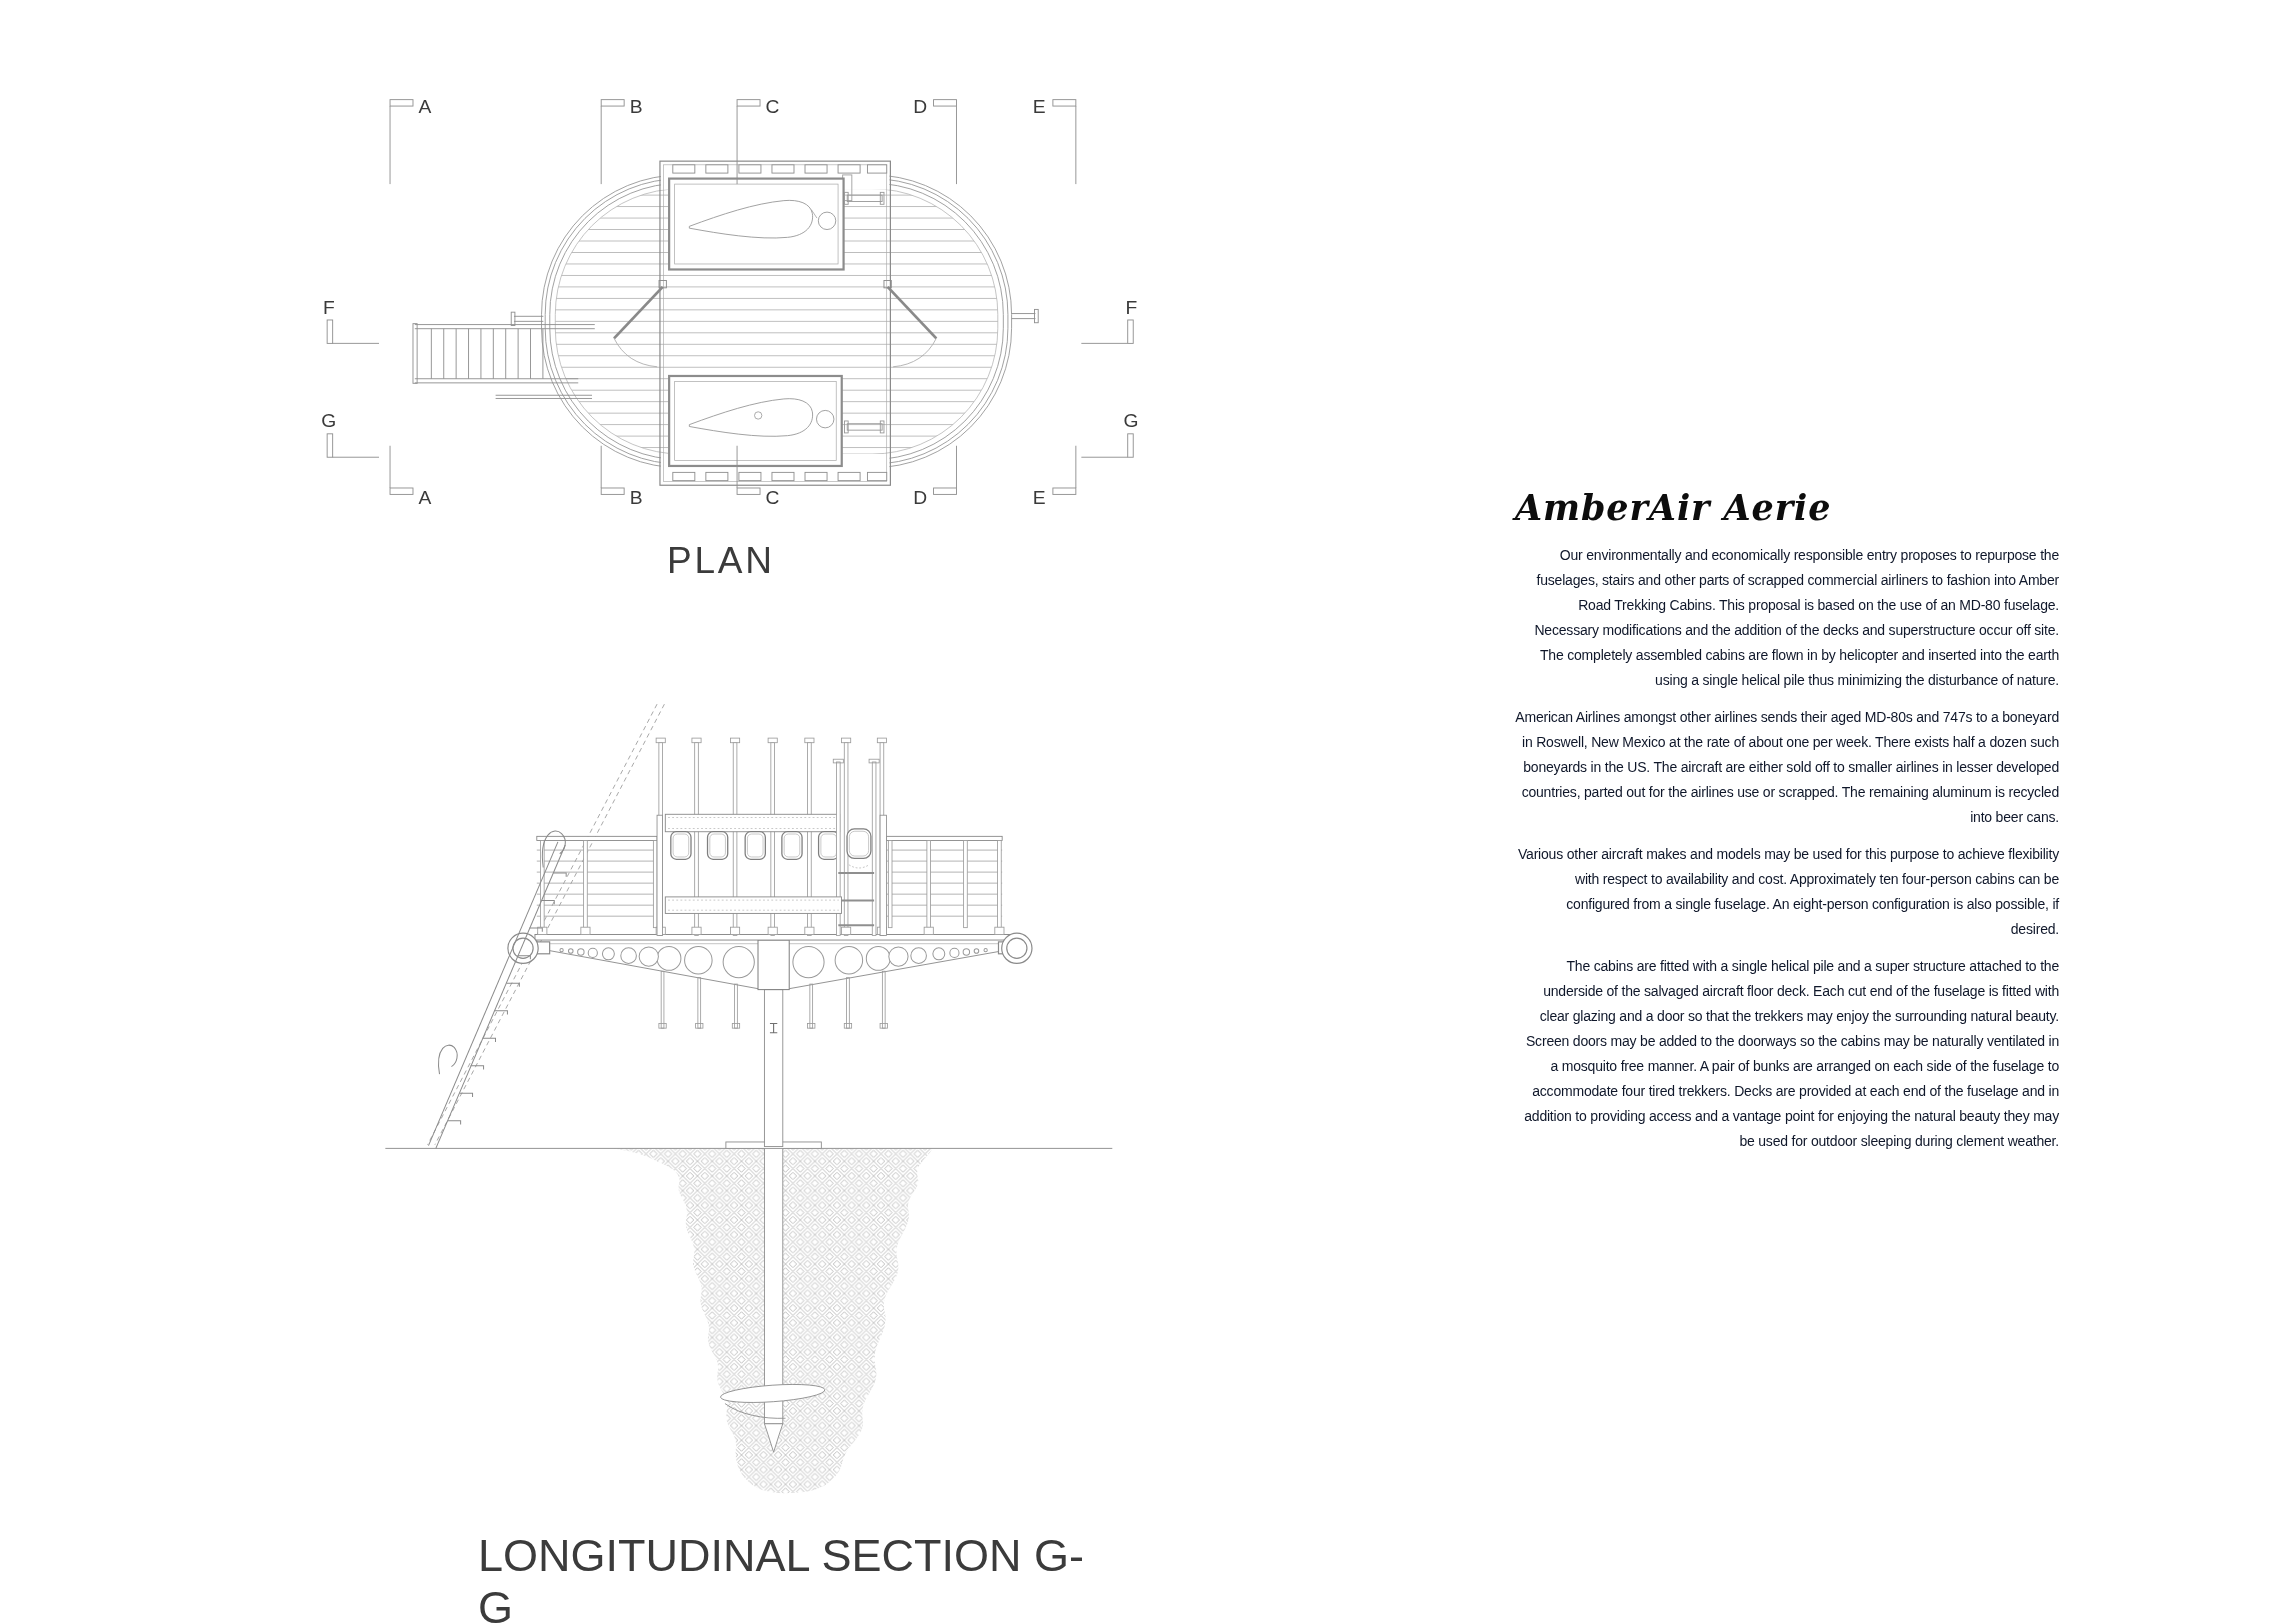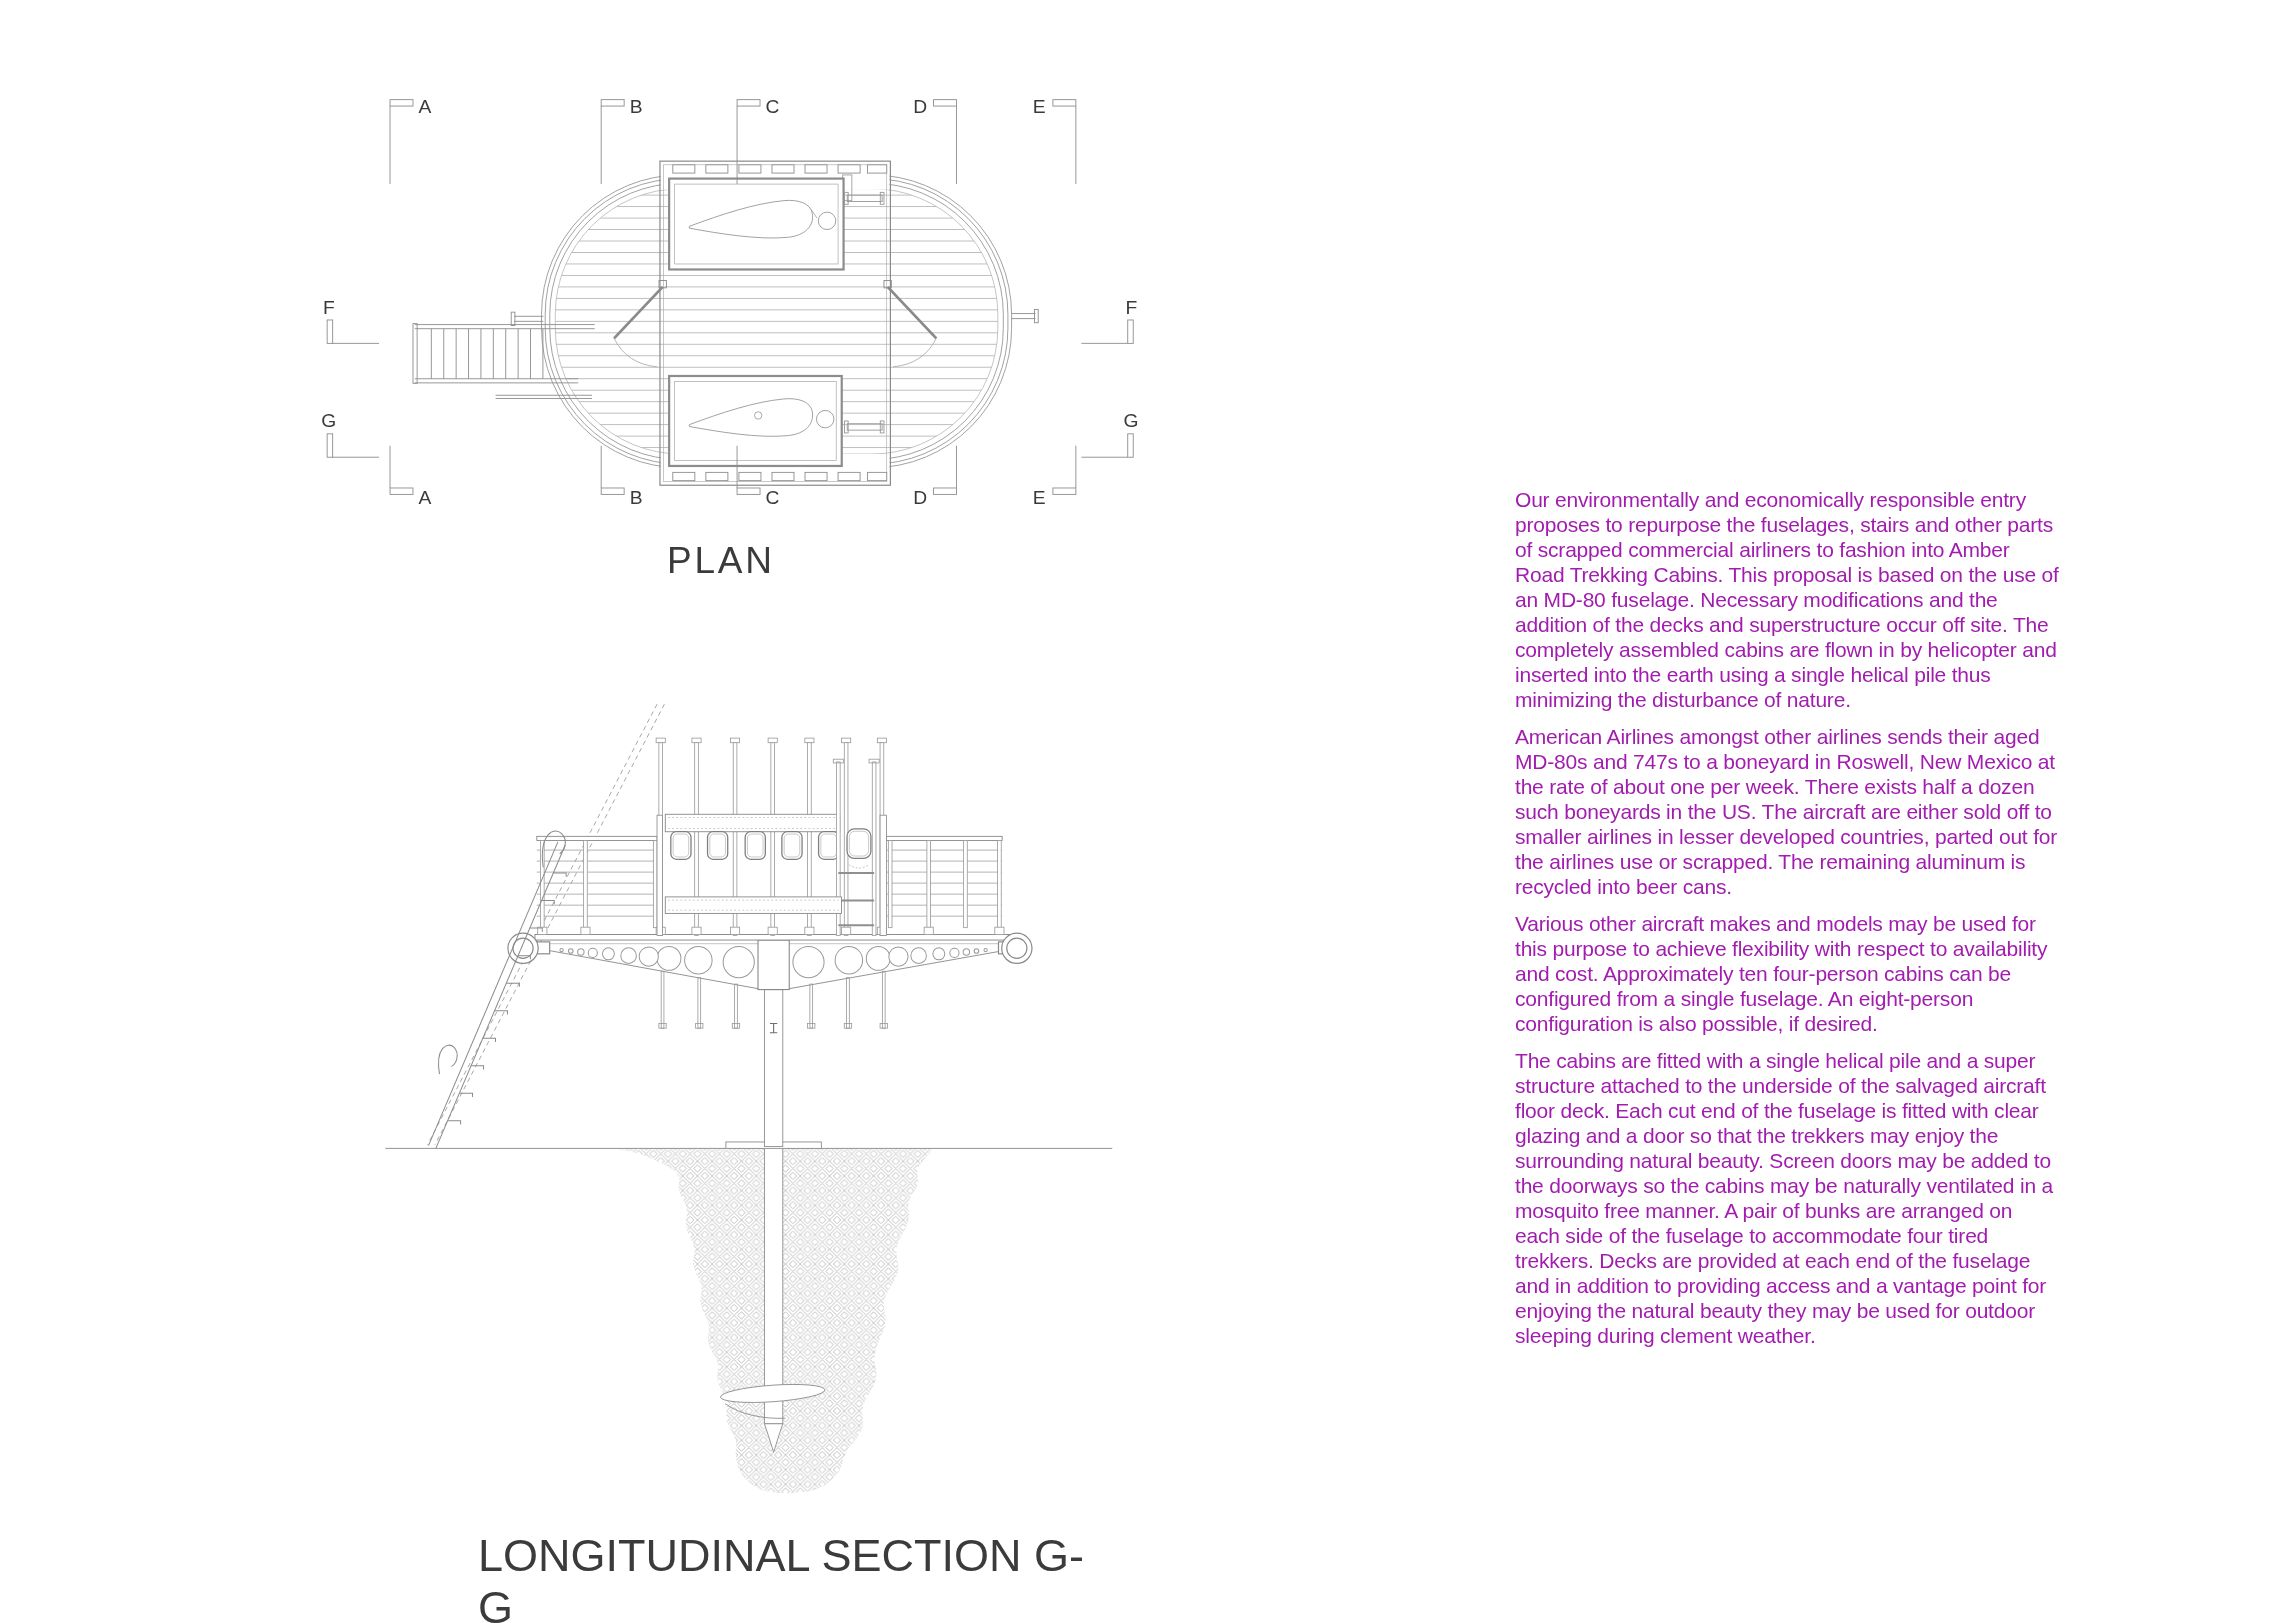--- a/index.html
+++ b/index.html
@@ -13,22 +13,22 @@
     font-family:"Liberation Sans",sans-serif;
   }
   #plan-title{left:667px;top:540px;width:220px;font-size:37px;letter-spacing:2.8px;}
   #section-title{left:478px;top:1530px;width:606px;font-size:45px;letter-spacing:0px;}
   #article{position:absolute;left:1515px;top:487px;width:544px;}
   #article .article-title{
     font-family:"DejaVu Serif",serif;font-style:italic;font-weight:bold;
     font-size:35px;color:#0d0d0d;margin:0 0 14.7px 0;letter-spacing:0.9px;
   }
   #article p{
-    font-size:21px;line-height:25px;margin:0 0 12px 0;color:#a21caf;
-    letter-spacing:-0.2px;text-align:left;
+    font-size:14px;line-height:25px;margin:0 0 12px 0;color:#0f172a;
+    letter-spacing:-0.2px;text-align:right;
   }
   svg text{
     font-family:"Liberation Sans",sans-serif;font-size:21px;fill:#3a3a3a;font-weight:300;
   }
 </style>
 </head>
 <body>
 
 <svg class="abs" id="plan-svg" style="left:312px;top:37px;" width="863" height="487" viewBox="340 40 940 530">
   <defs>
@@ -413,18 +413,19 @@
     <path d="M603,950 h14 v4 M590,980 h14 v4 M577,1010 h14 v4 M564,1040 h14 v4 M552,1070 h14 v4
              M539,1100 h14 v4 M526,1130 h14 v4 M513,1160 h14 v4 M501,1190 h14 v4 M488,1220 h14 v4"></path>
     <path d="M 592,944 C 587,907 604,899 612,907 C 619,914 616,925 610,929"></path>
     <path d="M 479,1169 C 474,1140 488,1133 495,1140 C 501,1147 498,1157 492,1161"></path>
   </g>
 </svg>
 
 <div class="drawing-title" id="section-title">LONGITUDINAL SECTION G-G</div>
 
 <div id="article">
+  <h1 class="article-title">AmberAir Aerie</h1>
   <p>Our environmentally and economically responsible entry proposes to repurpose the fuselages, stairs and other parts of scrapped commercial airliners to fashion into Amber Road Trekking Cabins.  This proposal is based on the use of an MD-80 fuselage. Necessary modifications and the addition of the decks and superstructure occur off site. The completely assembled cabins are flown in by helicopter and inserted into the earth using a single helical pile thus minimizing the disturbance of nature.</p>
   <p>American Airlines amongst other airlines sends their aged MD-80s and 747s to a boneyard in Roswell, New Mexico at the rate of about one per week.  There exists half a dozen such boneyards in the US.  The aircraft are either sold off to smaller airlines in lesser developed countries, parted out for the airlines use or scrapped.  The remaining aluminum is recycled into beer cans.</p>
   <p>Various other aircraft makes and models may be used for this purpose to achieve flexibility with respect to availability and cost.  Approximately ten four-person cabins can be configured from a single fuselage.  An eight-person configuration is also possible, if desired.</p>
   <p>The cabins are fitted with a single helical pile and a super structure attached to the underside of the salvaged aircraft floor deck.  Each cut end of the fuselage is fitted with clear glazing and a door so that the trekkers may enjoy the surrounding natural beauty. Screen doors may be added to the doorways so the cabins may be naturally ventilated in a mosquito free manner.  A pair of bunks are arranged on each side of the fuselage to accommodate four tired trekkers. Decks are provided at each end of the fuselage and in addition to providing access and a vantage point for enjoying the natural beauty they may be used for outdoor sleeping during clement weather.</p>
 </div>
 
 
 </body></html>

